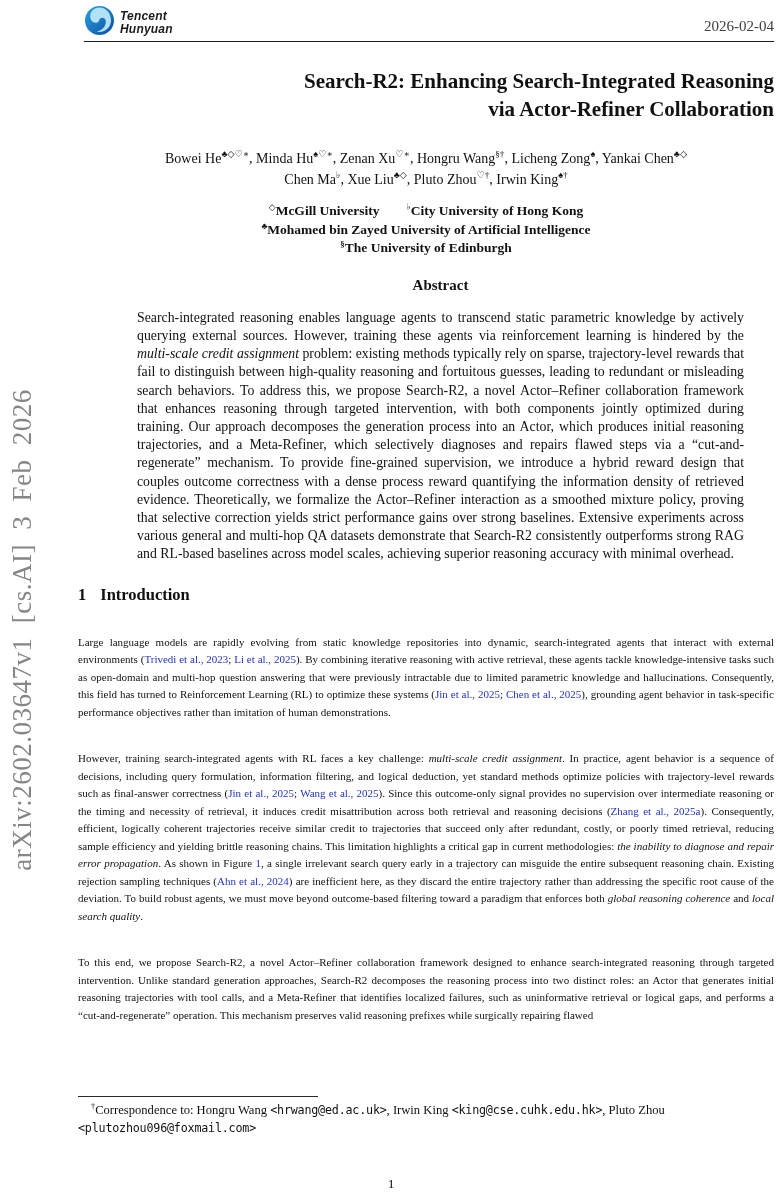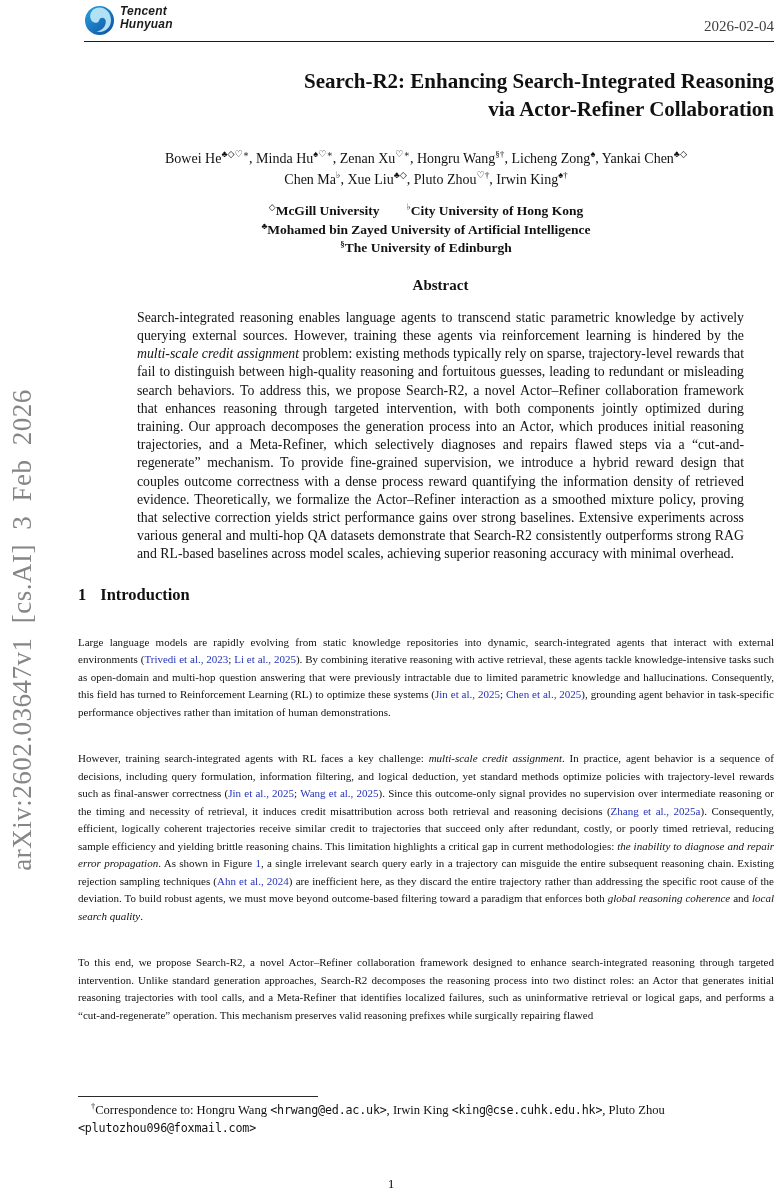--- a/index.html
+++ b/index.html
@@ -11,21 +11,21 @@
   .watermark{
     position:absolute;left:22px;top:630px;transform:translate(-50%,-50%) rotate(-90deg);
     white-space:nowrap;font-size:27px;color:#868686;letter-spacing:.5px;word-spacing:7px;
   }
   
   .header{
     position:absolute;left:84px;right:8px;top:5px;
     display:flex;justify-content:space-between;align-items:flex-end;
     border-bottom:1.6px solid #1c1c1c;padding-bottom:5px;
   }
-  .logo{display:flex;align-items:flex-start;gap:5px;}
+  .logo{display:flex;align-items:flex-end;gap:5px;}
   .logo-text{
     font-family:"Liberation Sans","DejaVu Sans",sans-serif;font-style:italic;font-weight:bold;
     font-size:12px;line-height:13px;color:#1b1b1b;letter-spacing:.2px;
   }
   .header-date{font-size:15px;color:#404040;padding-bottom:1px;}
   
   .content{position:absolute;left:78px;right:8px;top:54px;height:1042px;overflow:hidden;}
   .paper-title{margin-top:13px;text-align:right;font-weight:bold;font-size:21px;line-height:28px;}
   .author-line{text-align:center;font-size:14px;line-height:21px;}
   .authors{margin-top:25px;}

